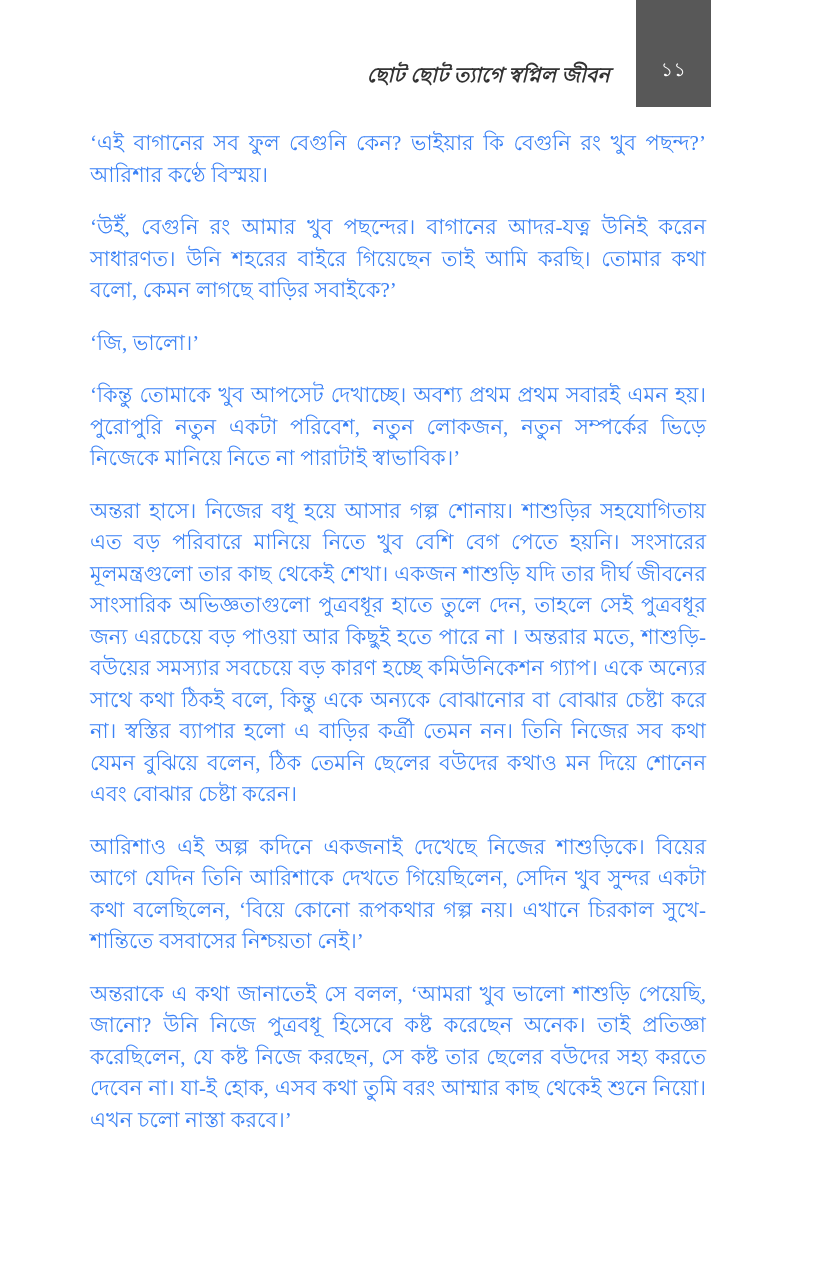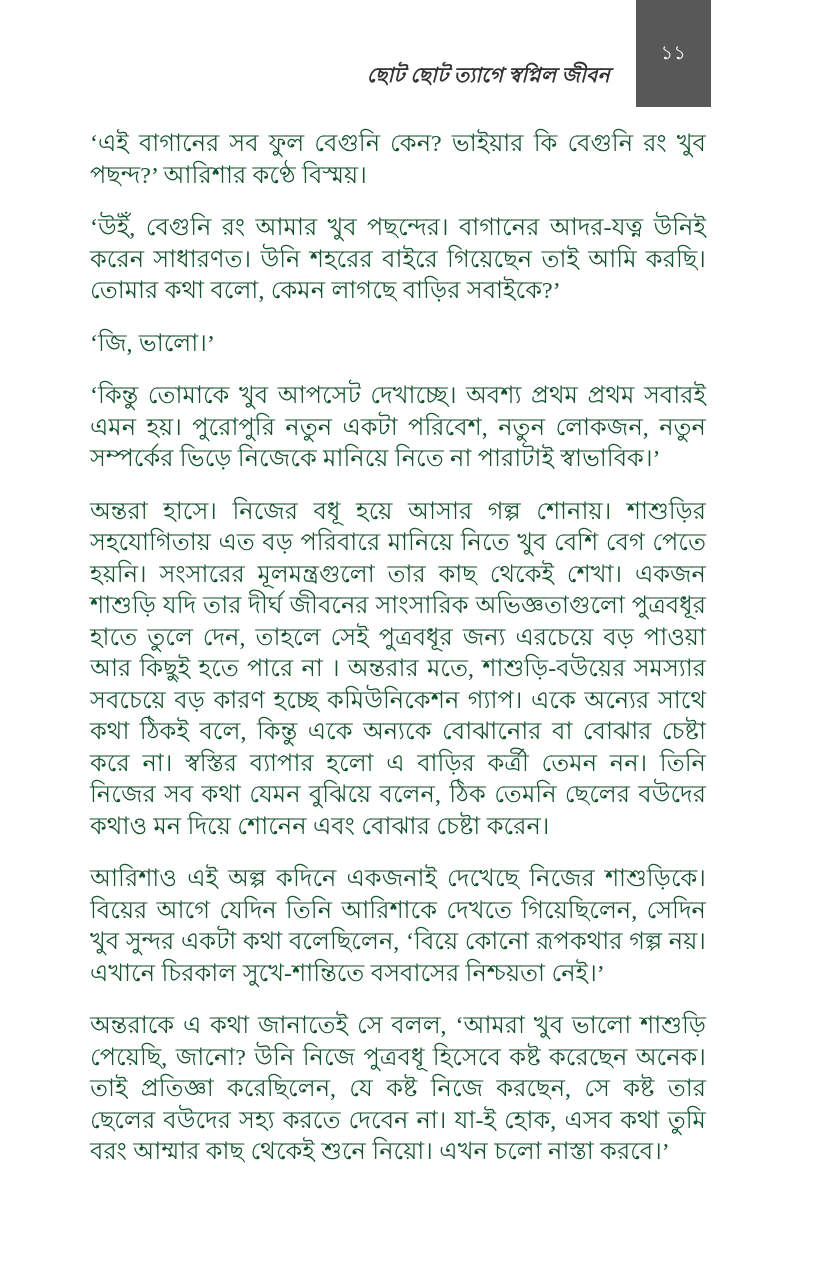--- a/index.html
+++ b/index.html
@@ -42,21 +42,21 @@
 
   .folio-number {
     position: absolute;
     left: 0;
     top: 0;
     width: 75px;
     height: 107px;
     display: flex;
     align-items: flex-end;
     justify-content: center;
-    padding-bottom: 37px;
+    padding-bottom: 20px;
     box-sizing: border-box;
     color: #ffffff;
     font-size: 19px;
     font-family: "Liberation Serif", "DejaVu Serif", serif;
     letter-spacing: 0.5px;
     border-radius: 23px;
   }
 
   .chapter-title {
     position: absolute;
@@ -75,25 +75,25 @@
   
   .text-column {
     position: absolute;
     left: 90px;
     top: 128px;
     width: 627px;
   }
 
   p.para {
     margin: 0 11px 21px 0;
-    font-size: 24px;
+    font-size: 21px;
     line-height: 31.5px;
     text-align: justify;
     text-justify: inter-word;
-    color: #14532d;
+    color: #3b82f6;
     letter-spacing: 0.05px;
     word-spacing: 0.3px;
   }
 
   p.para:last-child {
     margin-bottom: 0;
   }
 
   
   p.para.short {

